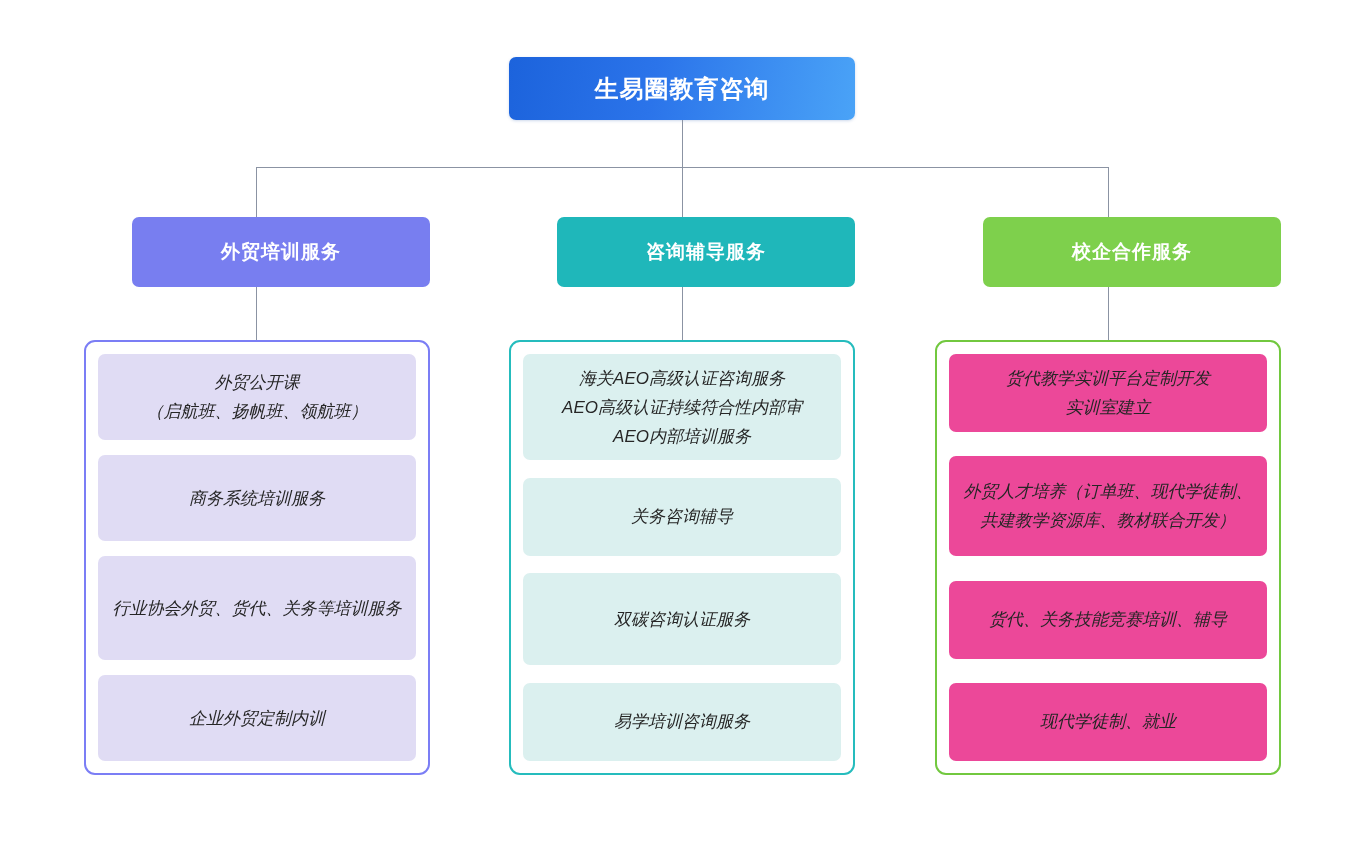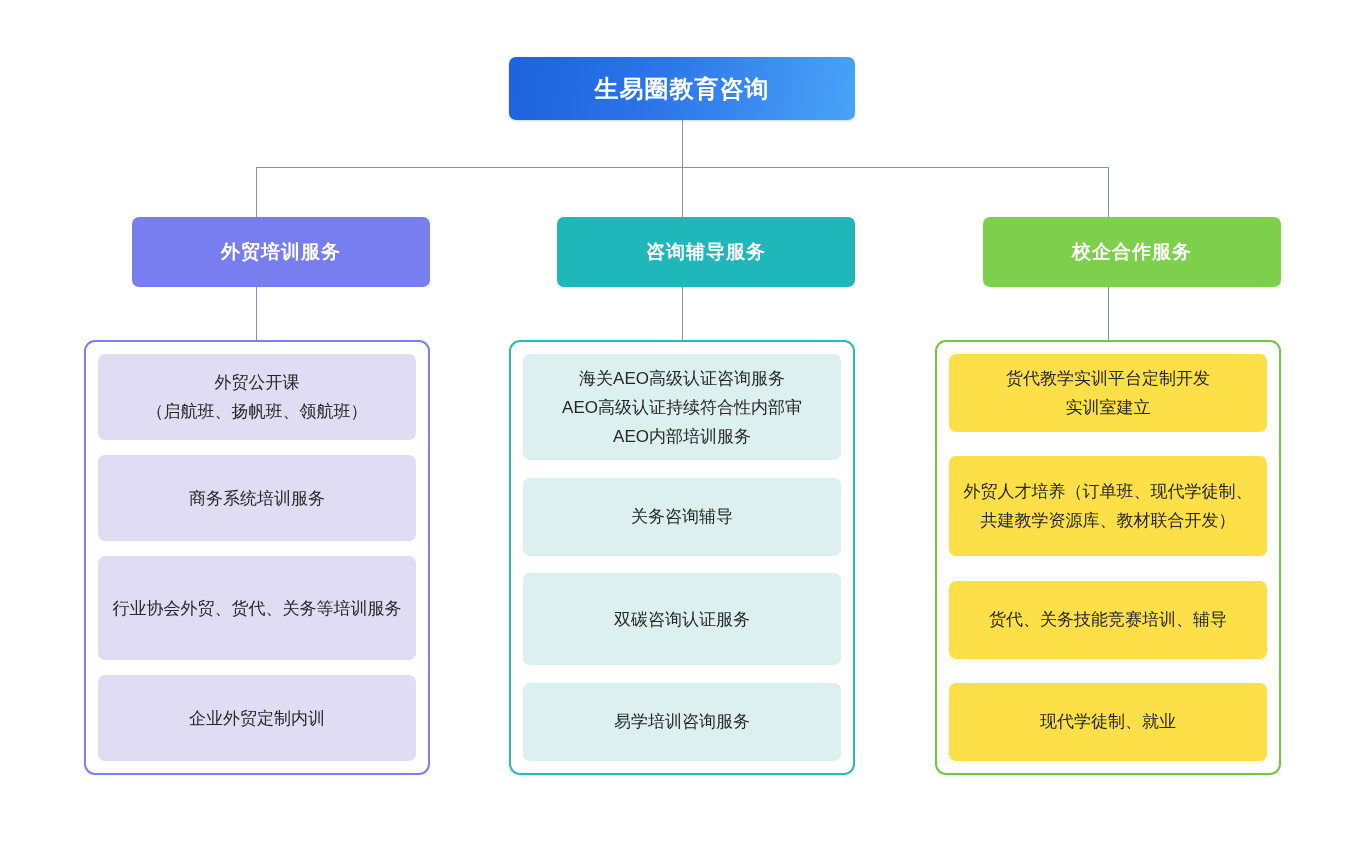--- a/index.html
+++ b/index.html
@@ -74,20 +74,21 @@
     width: 346px;
     height: 435px;       
     border-radius: 11px;
     border: 2px solid transparent;
     background: #ffffff;
     box-sizing: border-box;
     padding: 12px 12px;
     display: flex;
     flex-direction: column;
     justify-content: space-between;
+    font-style: italic;
   }
   .panel-item {
     border-radius: 7px;
     display: flex;
     align-items: center;
     justify-content: center;
     text-align: center;
     color: #262626;
     font-size: 17px;
     line-height: 29px;
@@ -104,21 +105,21 @@
   
   #branch-1 { left: 509px; }
   #branch-1 .branch-header { background: #1fb7ba; }
   #branch-1 .branch-panel  { border-color: #25bcbd; }
   #branch-1 .panel-item    { background: #dbf0ef; }
 
   
   #branch-2 { left: 935px; }
   #branch-2 .branch-header { background: #7ed04c; }
   #branch-2 .branch-panel  { border-color: #72c83f; }
-  #branch-2 .panel-item    { background: #fde047; text-align: center; }
+  #branch-2 .panel-item    { background: #ec4899; text-align: center; }
 
   
   #branch-0 .panel-item:nth-child(1){ height: 86px; }
   #branch-0 .panel-item:nth-child(2){ height: 86px; }
   #branch-0 .panel-item:nth-child(3){ height: 104px; justify-content: center; }
   #branch-0 .panel-item:nth-child(4){ height: 86px; }
 
   #branch-1 .panel-item:nth-child(1){ height: 106px; }
   #branch-1 .panel-item:nth-child(2){ height: 78px; }
   #branch-1 .panel-item:nth-child(3){ height: 92px; }

